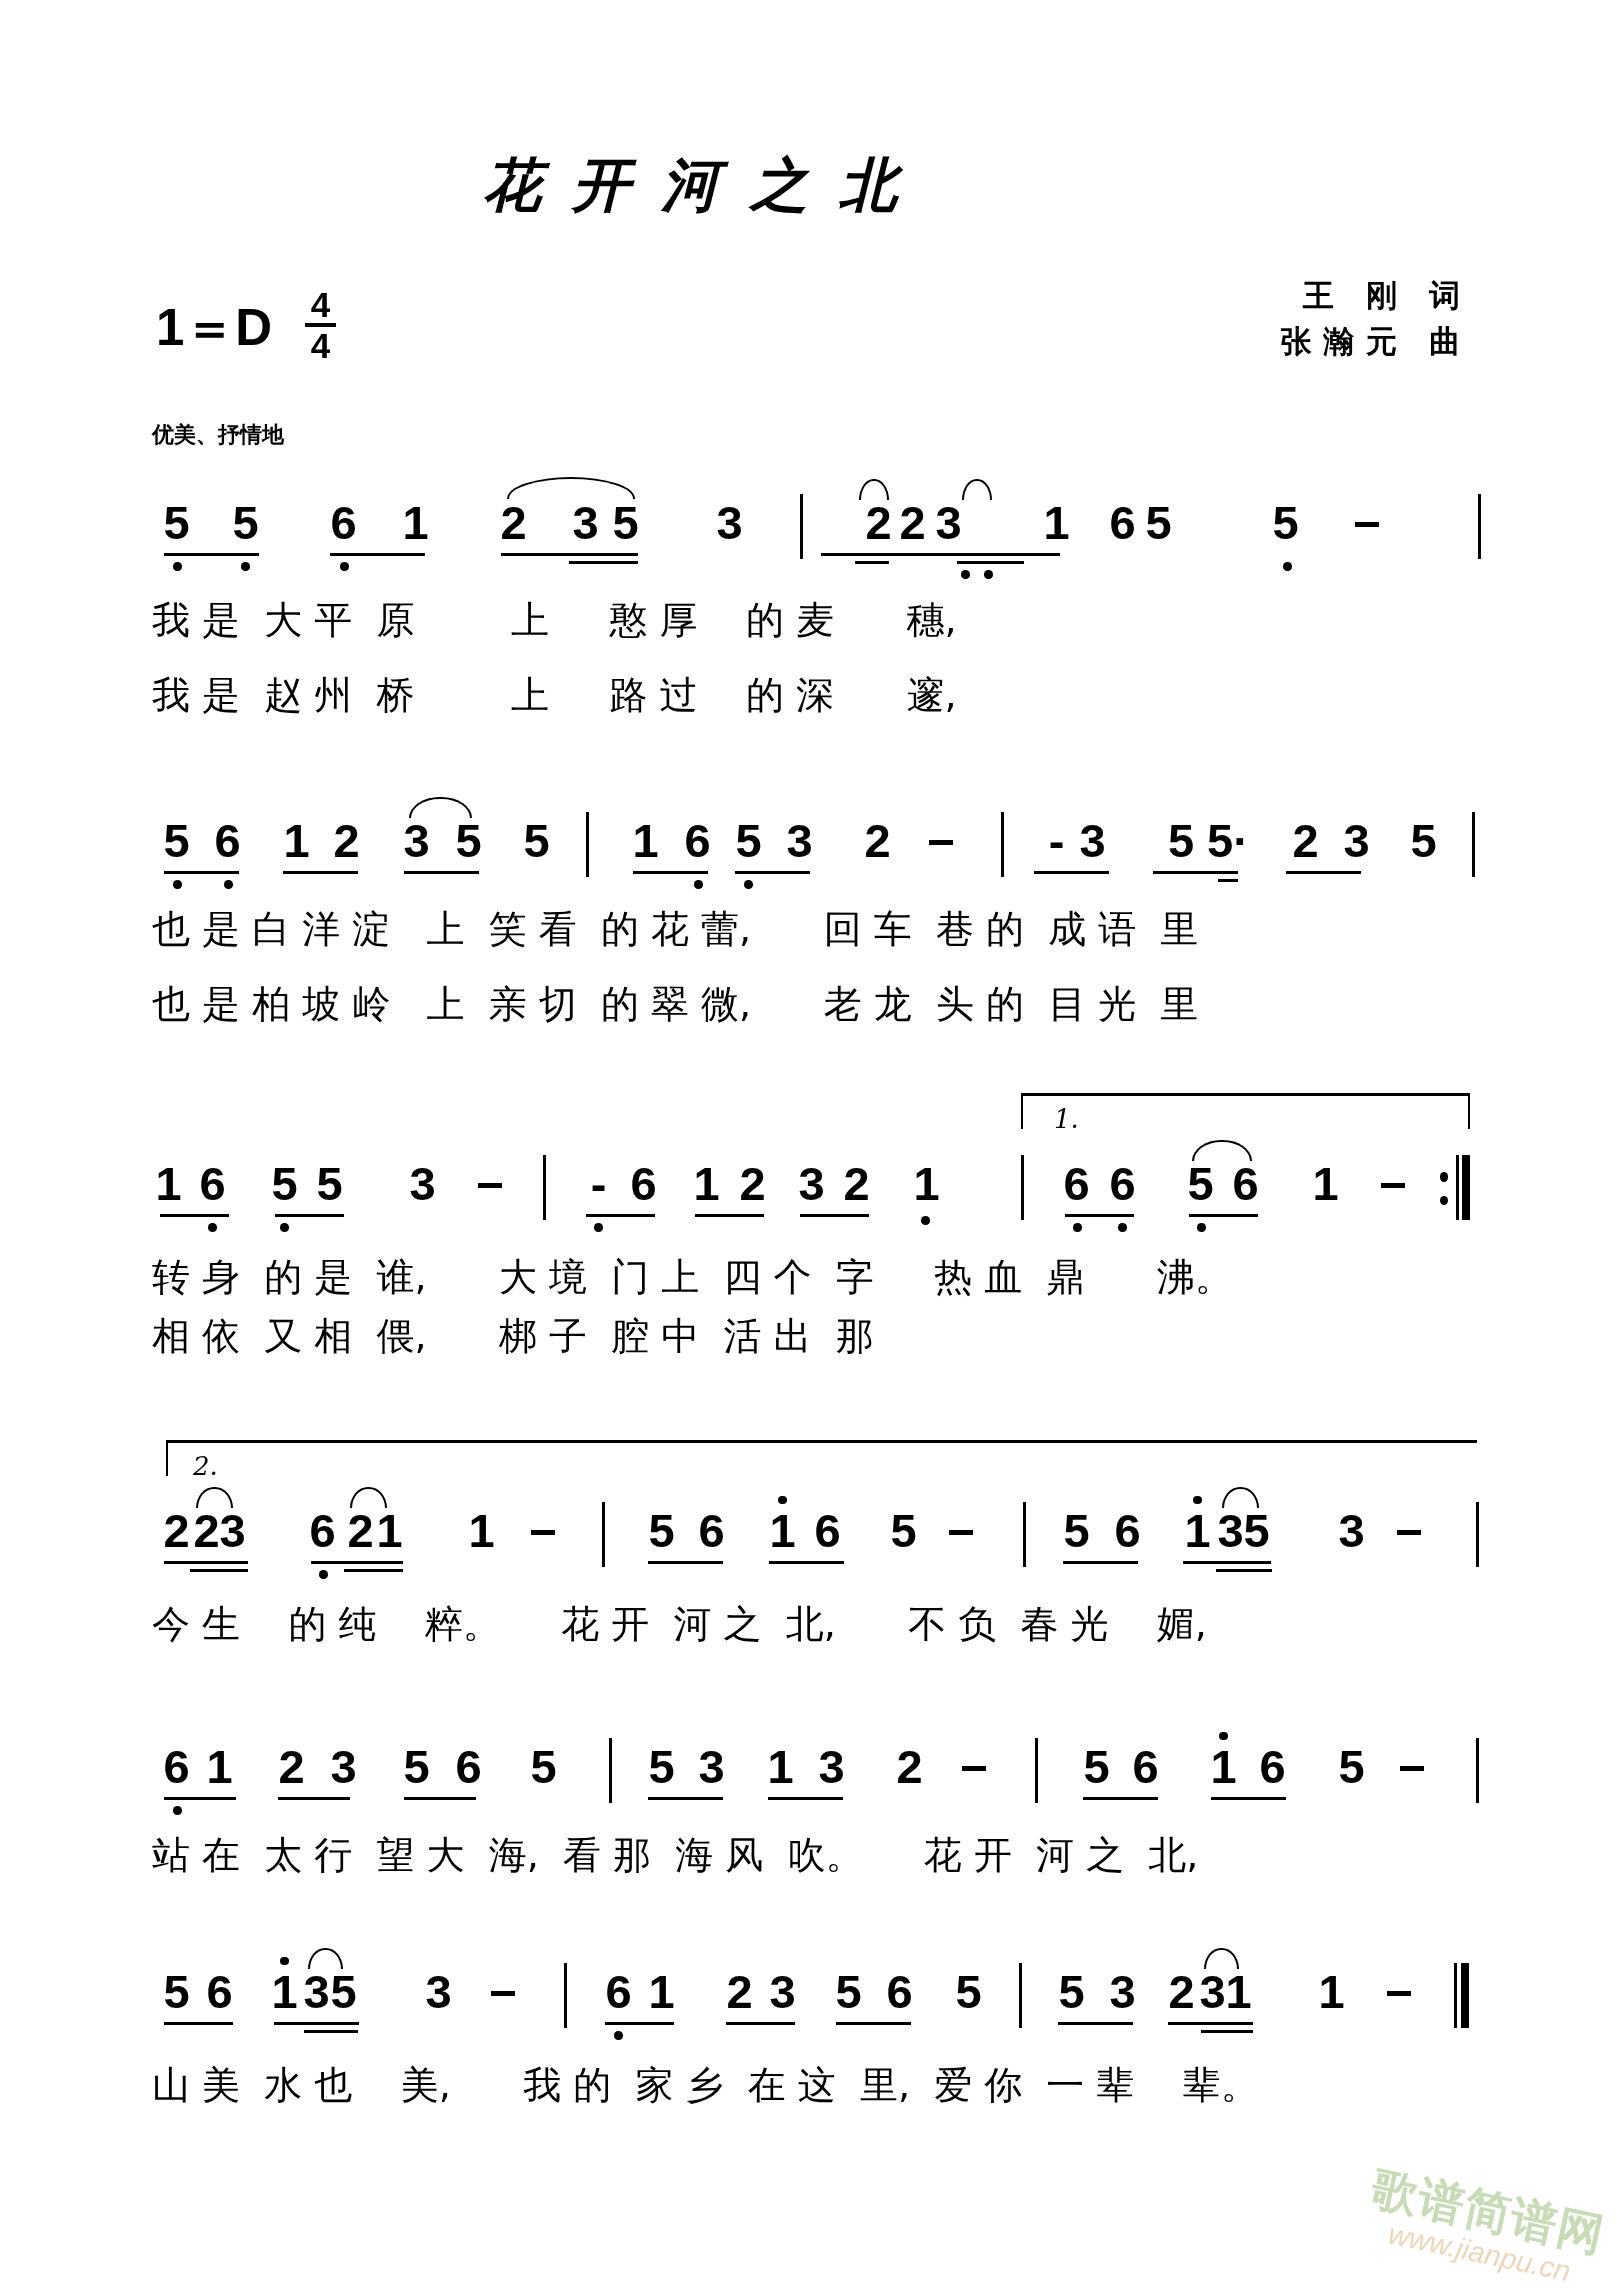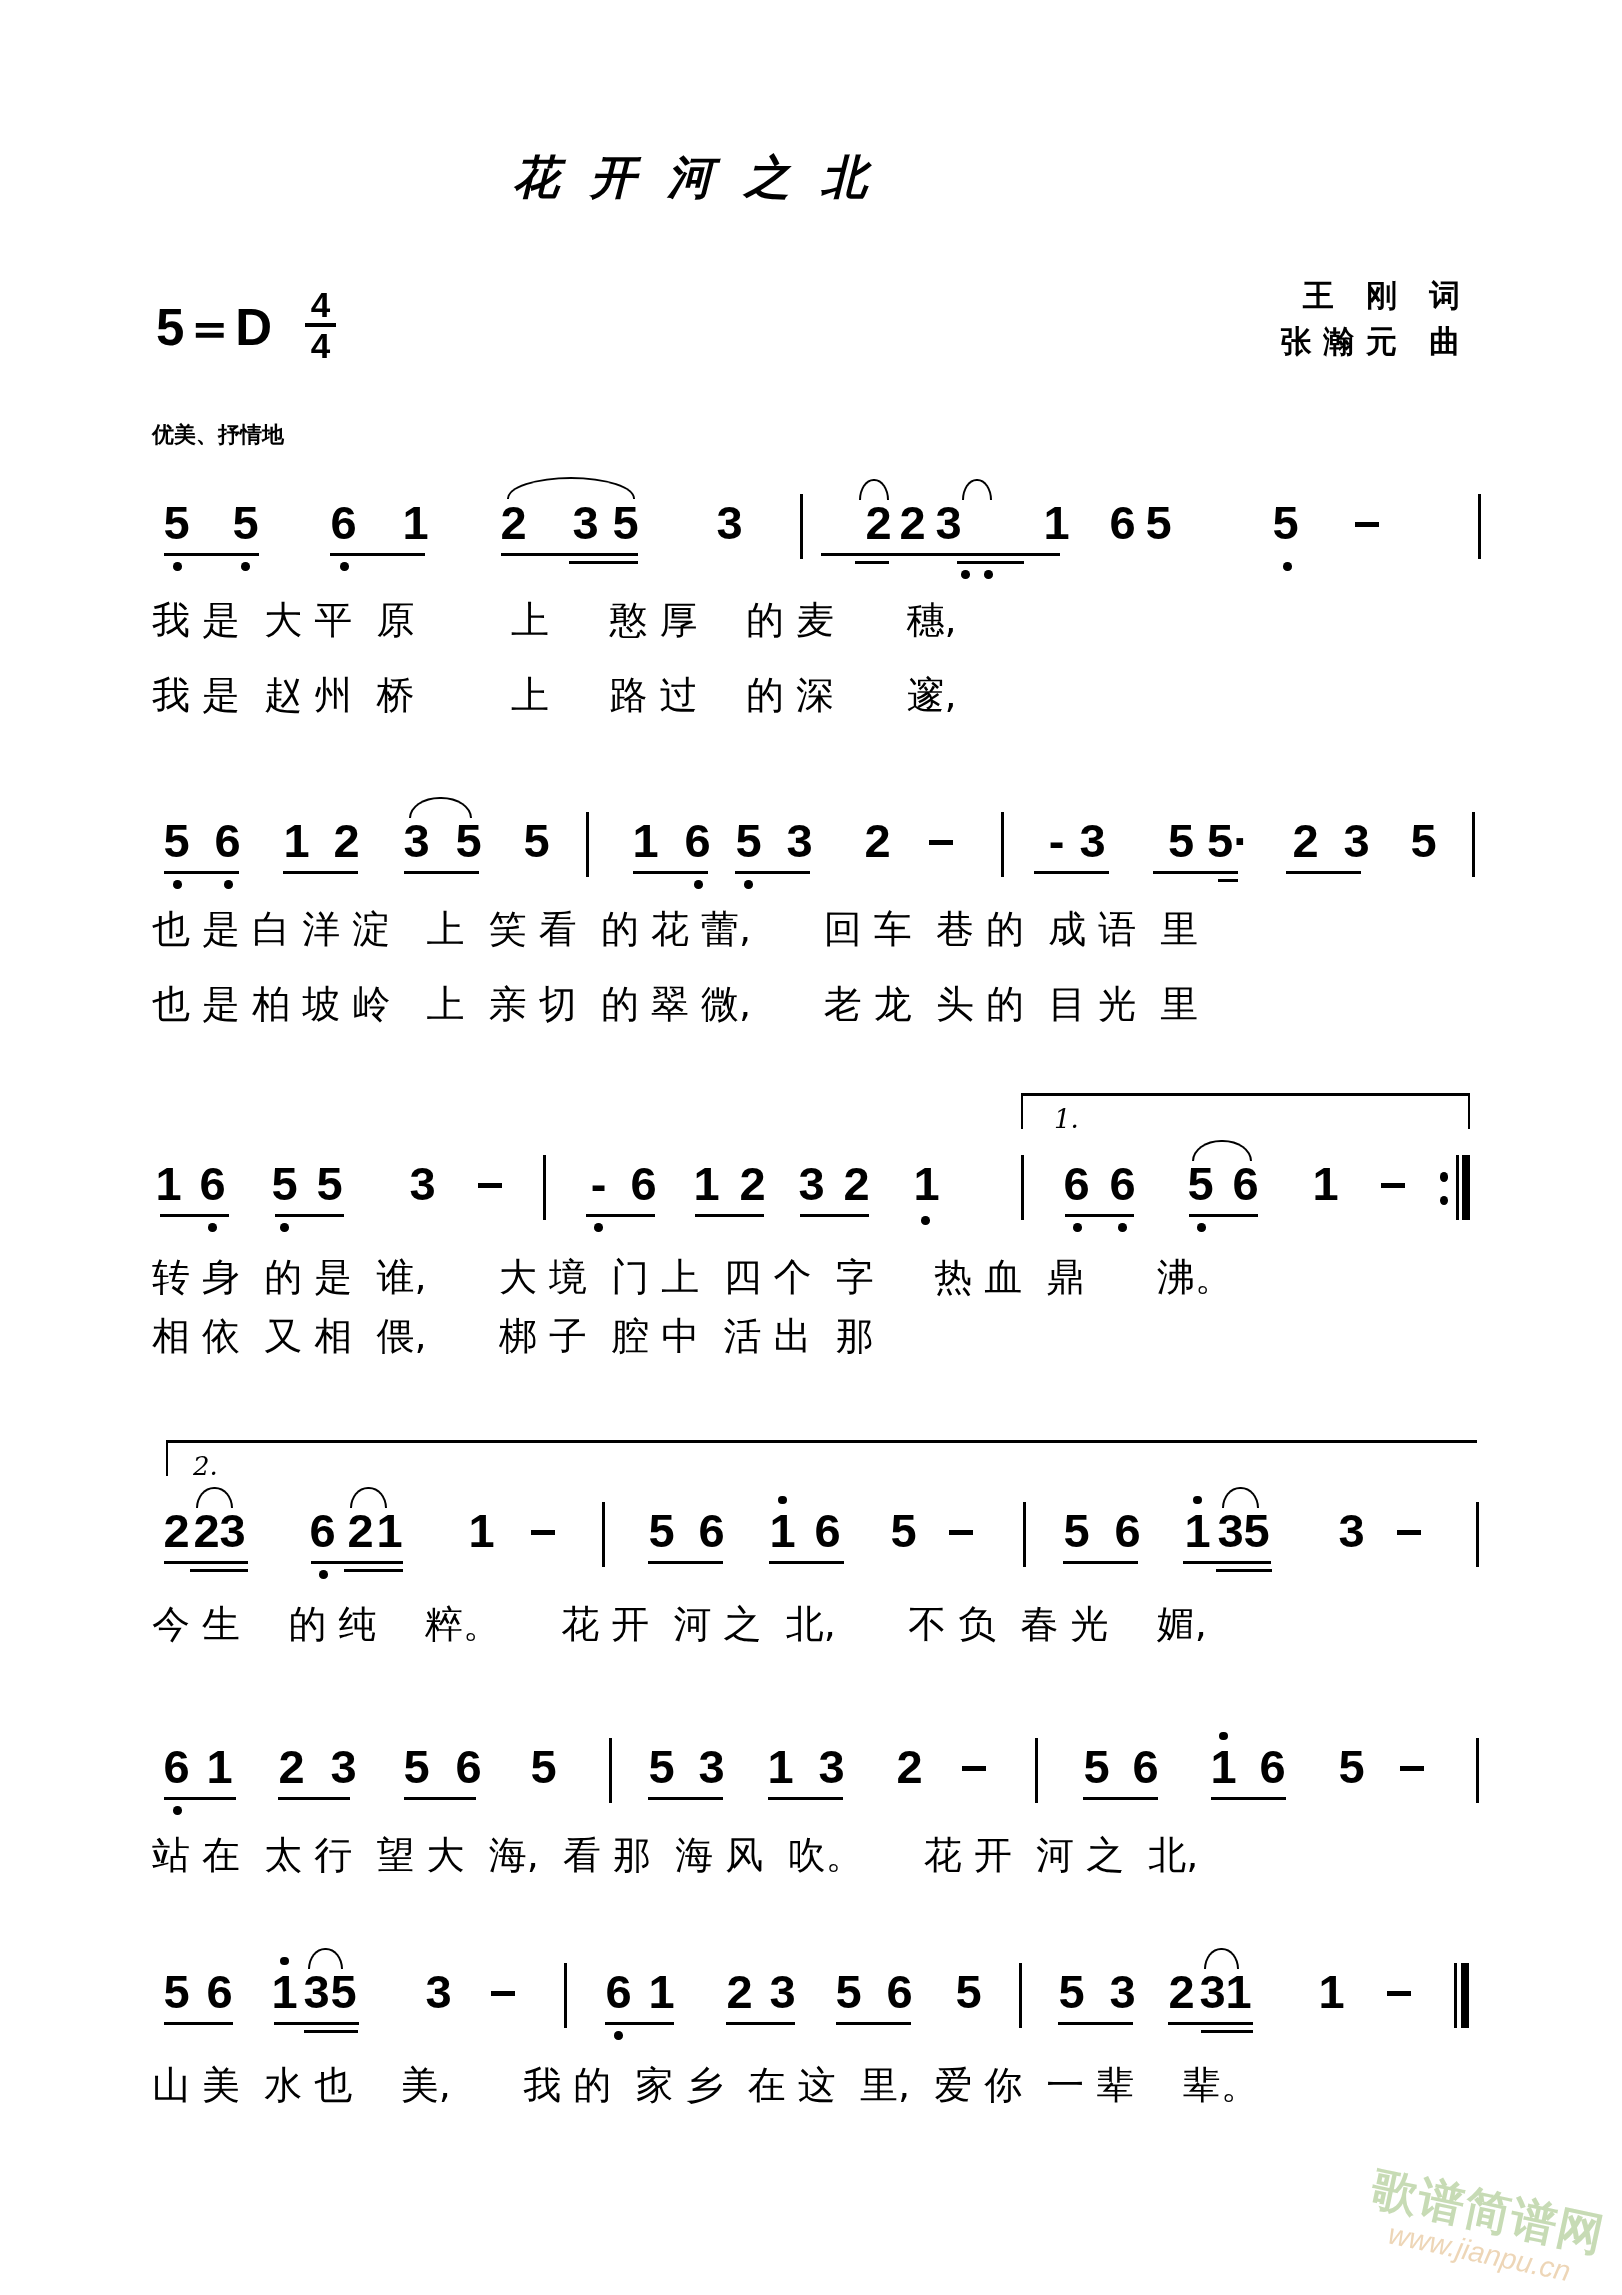--- a/index.html
+++ b/index.html
@@ -1,20 +1,20 @@
 <!DOCTYPE html>
 <html style="font-size:10.5px"><head>
 <meta charset="utf-8">
 <style>
   html, body { margin: 0; padding: 0; background: #ffffff; }
   body { width: 1623px; height: 2295px; position: relative; overflow: hidden;
          font-family: "Liberation Sans", "DejaVu Sans", sans-serif; color: #000; }
   .abs { position: absolute; }
   .title { left: 0; width: 1411px; top: 147px; text-align: center; font-family: "DejaVu Serif", serif;
-           font-size: 46px; font-weight: bold; font-style: italic; letter-spacing: 31px; }
+           font-size: 58px; font-weight: bold; font-style: italic; letter-spacing: 31px; }
   .key { left: 156px; top: 294px; font-size: 51px; font-weight: bold; font-family: "Liberation Sans", sans-serif; }
   .timesig { left: 302px; top: 287px; width: 37px; text-align: center; font-weight: bold; font-size: 35px; line-height: 35px; }
   .timesig .bar { height: 3.3px; background: #000; margin: 1.3px 2.6px; }
   .credit { right: 151px; font-size: 31px; font-weight: bold; letter-spacing: 11.8px; text-align: center; }
   .tempo { left: 152px; top: 420px; font-size: 22px; font-weight: bold; }
   .row { position: absolute; left: 0; width: 1623px; }
   .note { position: absolute; font-size: 47px; font-weight: bold; width: 33px; text-align: center; line-height: 52px; font-family: "Liberation Sans", sans-serif; }
   .uline { position: absolute; height: 3.3px; background: #000; }
   .dotb { position: absolute; width: 8.5px; height: 8.5px; border-radius: 50%; background: #000; }
   .dash { position: absolute; width: 23.6px; height: 4.6px; background: #000; }
@@ -27,21 +27,21 @@
   .volta-label { position: absolute; font-family: "DejaVu Serif", serif; font-style: italic; font-size: 26px; }
   .repeat-dot { position: absolute; width: 7.9px; height: 9.2px; border-radius: 50%; background: #000; }
   .watermark { right: 19.6px; bottom: 26px; transform: rotate(12deg); text-align: center; opacity: 0.55; }
   .wm-cn { font-size: 46px; font-weight: bold; color: #9bbf7a; letter-spacing: 1.3px; }
   .wm-url { font-size: 29px; font-style: italic; color: #e0b57e; margin-top: -6.5px; }
 </style>
 </head>
 <body>
 
 <div class="abs title" data-name="song-title">花开河之北</div>
-<div class="abs key" data-name="key-signature">5＝D</div>
+<div class="abs key" data-name="key-signature">1＝D</div>
 <div class="abs timesig" data-name="time-signature">
   <div data-name="time-signature-top">4</div>
   <div class="bar" data-name="time-signature-bar"></div>
   <div data-name="time-signature-bottom">4</div>
 </div>
 <div class="abs credit" style="top:275px" data-name="lyricist-credit">王 刚 词</div>
 <div class="abs credit" style="top:321px" data-name="composer-credit">张瀚元 曲</div>
 <div class="abs tempo" data-name="tempo-marking">优美、抒情地</div>
 
 <div class="row" style="top:497px" data-name="score-row-1">

